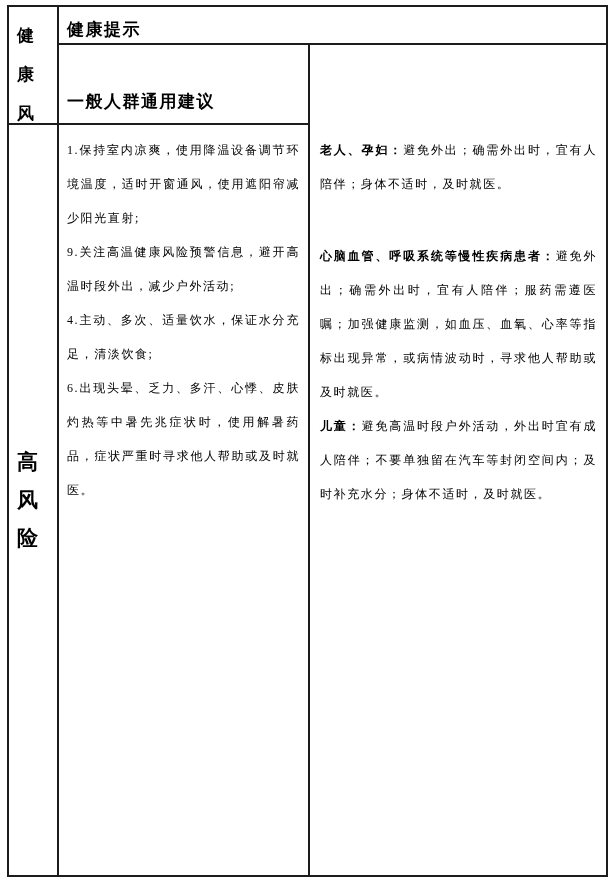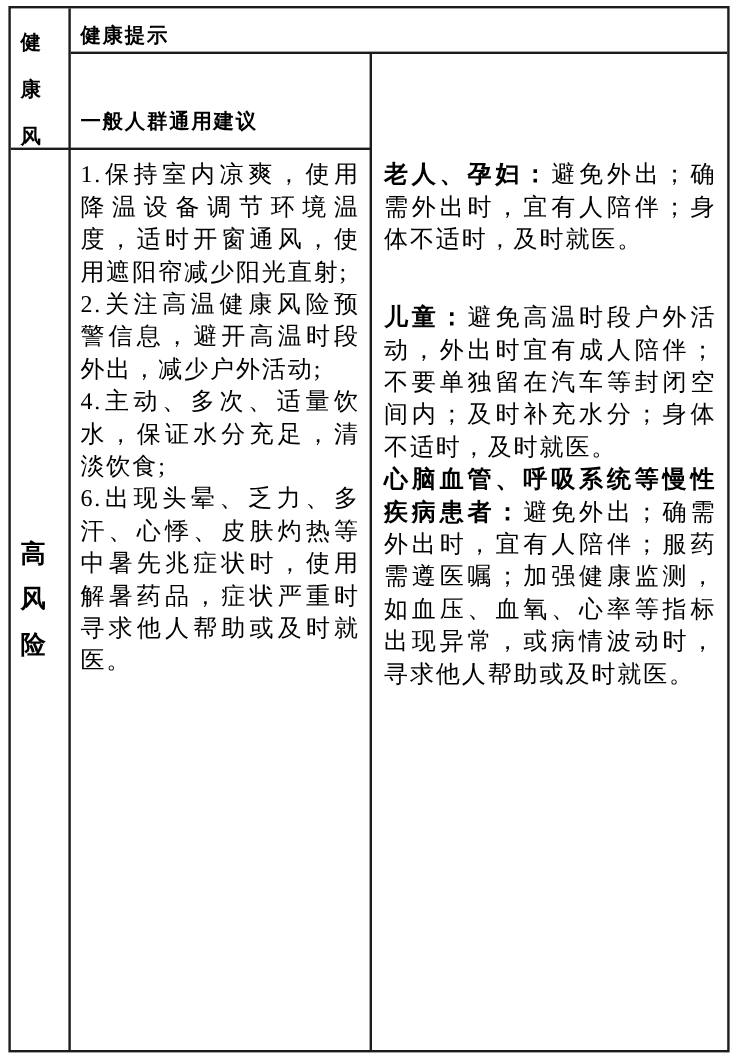--- a/index.html
+++ b/index.html
@@ -61,22 +61,22 @@
     display: flex; align-items: center;
     padding: 0 6px 0 8px;
     font-family: "Liberation Sans", sans-serif;
     font-weight: bold;
     font-size: 21px;
     letter-spacing: 1.5px;
     line-height: 38px;
   }
   .body-cell {
     grid-row: 3;
-    font-size: 20px;
-    line-height: 27px;
+    font-size: 12px;
+    line-height: 34px;
     letter-spacing: 1.6px;
     text-align: justify;
   }
   .general-body {
     grid-column: 2;
     padding: 8px 8px 0 8px;
   }
   .key-body {
     grid-column: 3;
     padding: 8px 9px 8px 10px;
@@ -102,25 +102,25 @@
       <span>健康提示</span>
     </div>
 
 
     <div class="cell b-r risk-level">
       <span>高风险</span>
     </div>
 
     <div class="cell b-r body-cell general-body">
       <p>1.保持室内凉爽，使用降温设备调节环境温度，适时开窗通风，使用遮阳帘减少阳光直射;</p>
-      <p>2.关注高温健康风险预警信息，避开高温时段外出，减少户外活动;</p>
+      <p>9.关注高温健康风险预警信息，避开高温时段外出，减少户外活动;</p>
       <p>4.主动、多次、适量饮水，保证水分充足，清淡饮食;</p>
       <p>6.出现头晕、乏力、多汗、心悸、皮肤灼热等中暑先兆症状时，使用解暑药品，症状严重时寻求他人帮助或及时就医。</p>
     </div>
 
     <div class="cell body-cell key-body">
       <p class="gap-after"><span class="grp-label">老人、孕妇：</span><span>避免外出；确需外出时，宜有人陪伴；身体不适时，及时就医。</span></p>
+      <p><span class="grp-label">心脑血管、呼吸系统等慢性疾病患者：</span><span>避免外出；确需外出时，宜有人陪伴；服药需遵医嘱；加强健康监测，如血压、血氧、心率等指标出现异常，或病情波动时，寻求他人帮助或及时就医。</span></p>
       <p><span class="grp-label">儿童：</span><span>避免高温时段户外活动，外出时宜有成人陪伴；不要单独留在汽车等封闭空间内；及时补充水分；身体不适时，及时就医。</span></p>
-      <p><span class="grp-label">心脑血管、呼吸系统等慢性疾病患者：</span><span>避免外出；确需外出时，宜有人陪伴；服药需遵医嘱；加强健康监测，如血压、血氧、心率等指标出现异常，或病情波动时，寻求他人帮助或及时就医。</span></p>
     </div>
 
   </div>
 </div>
 
 </body></html>

